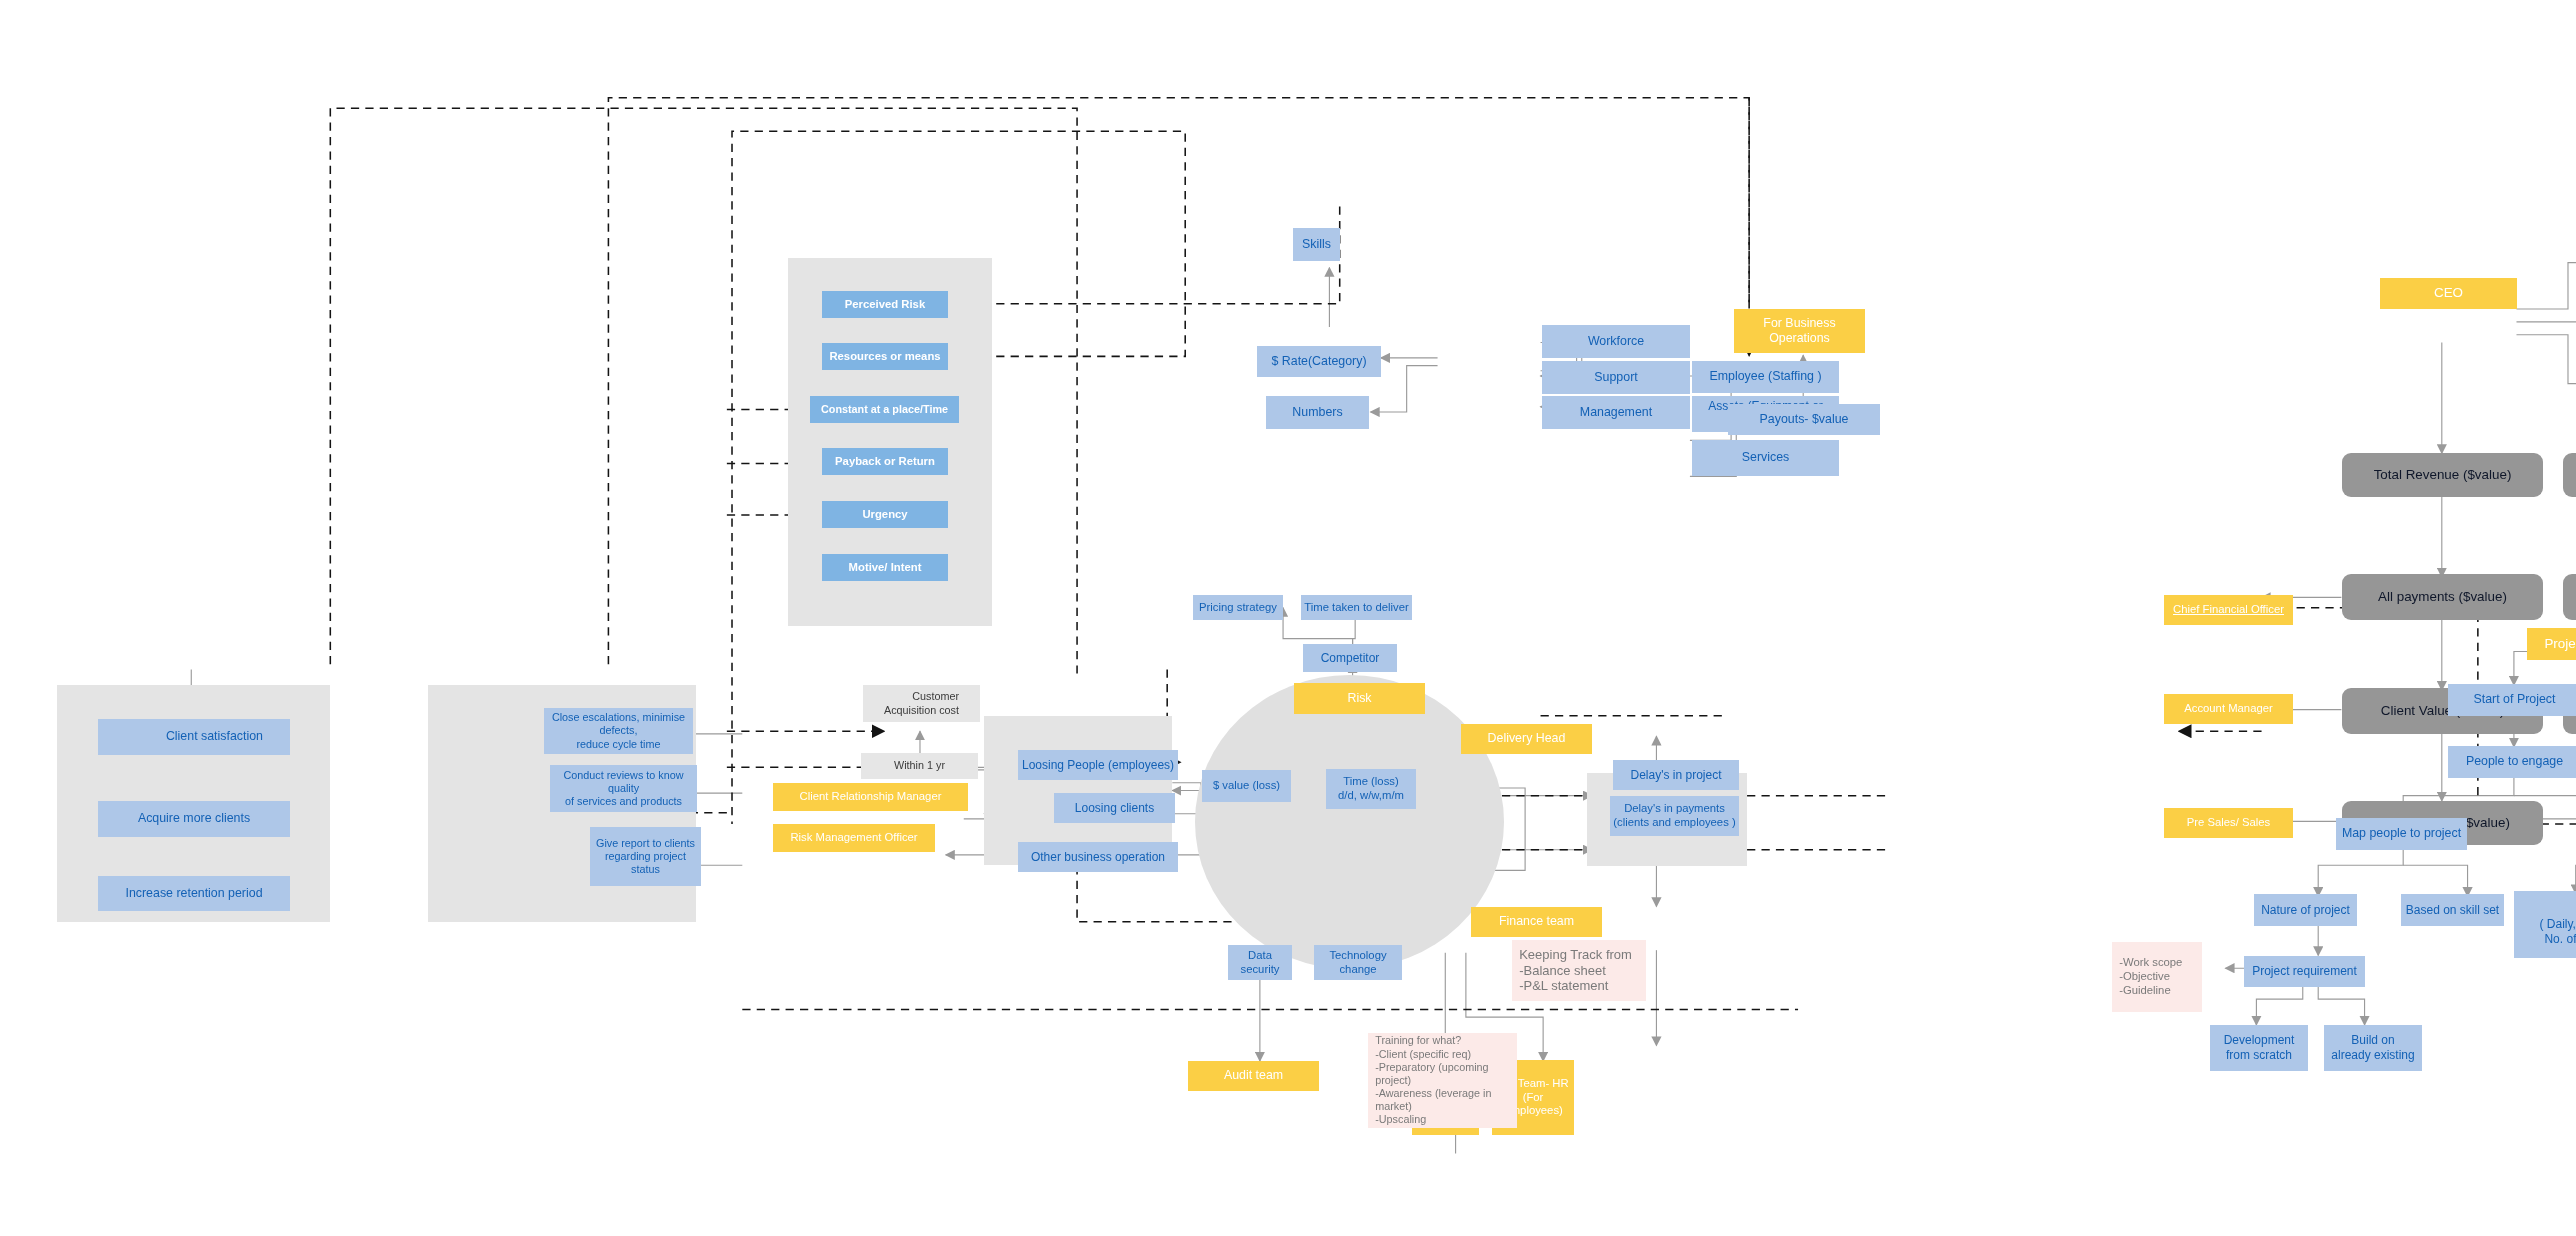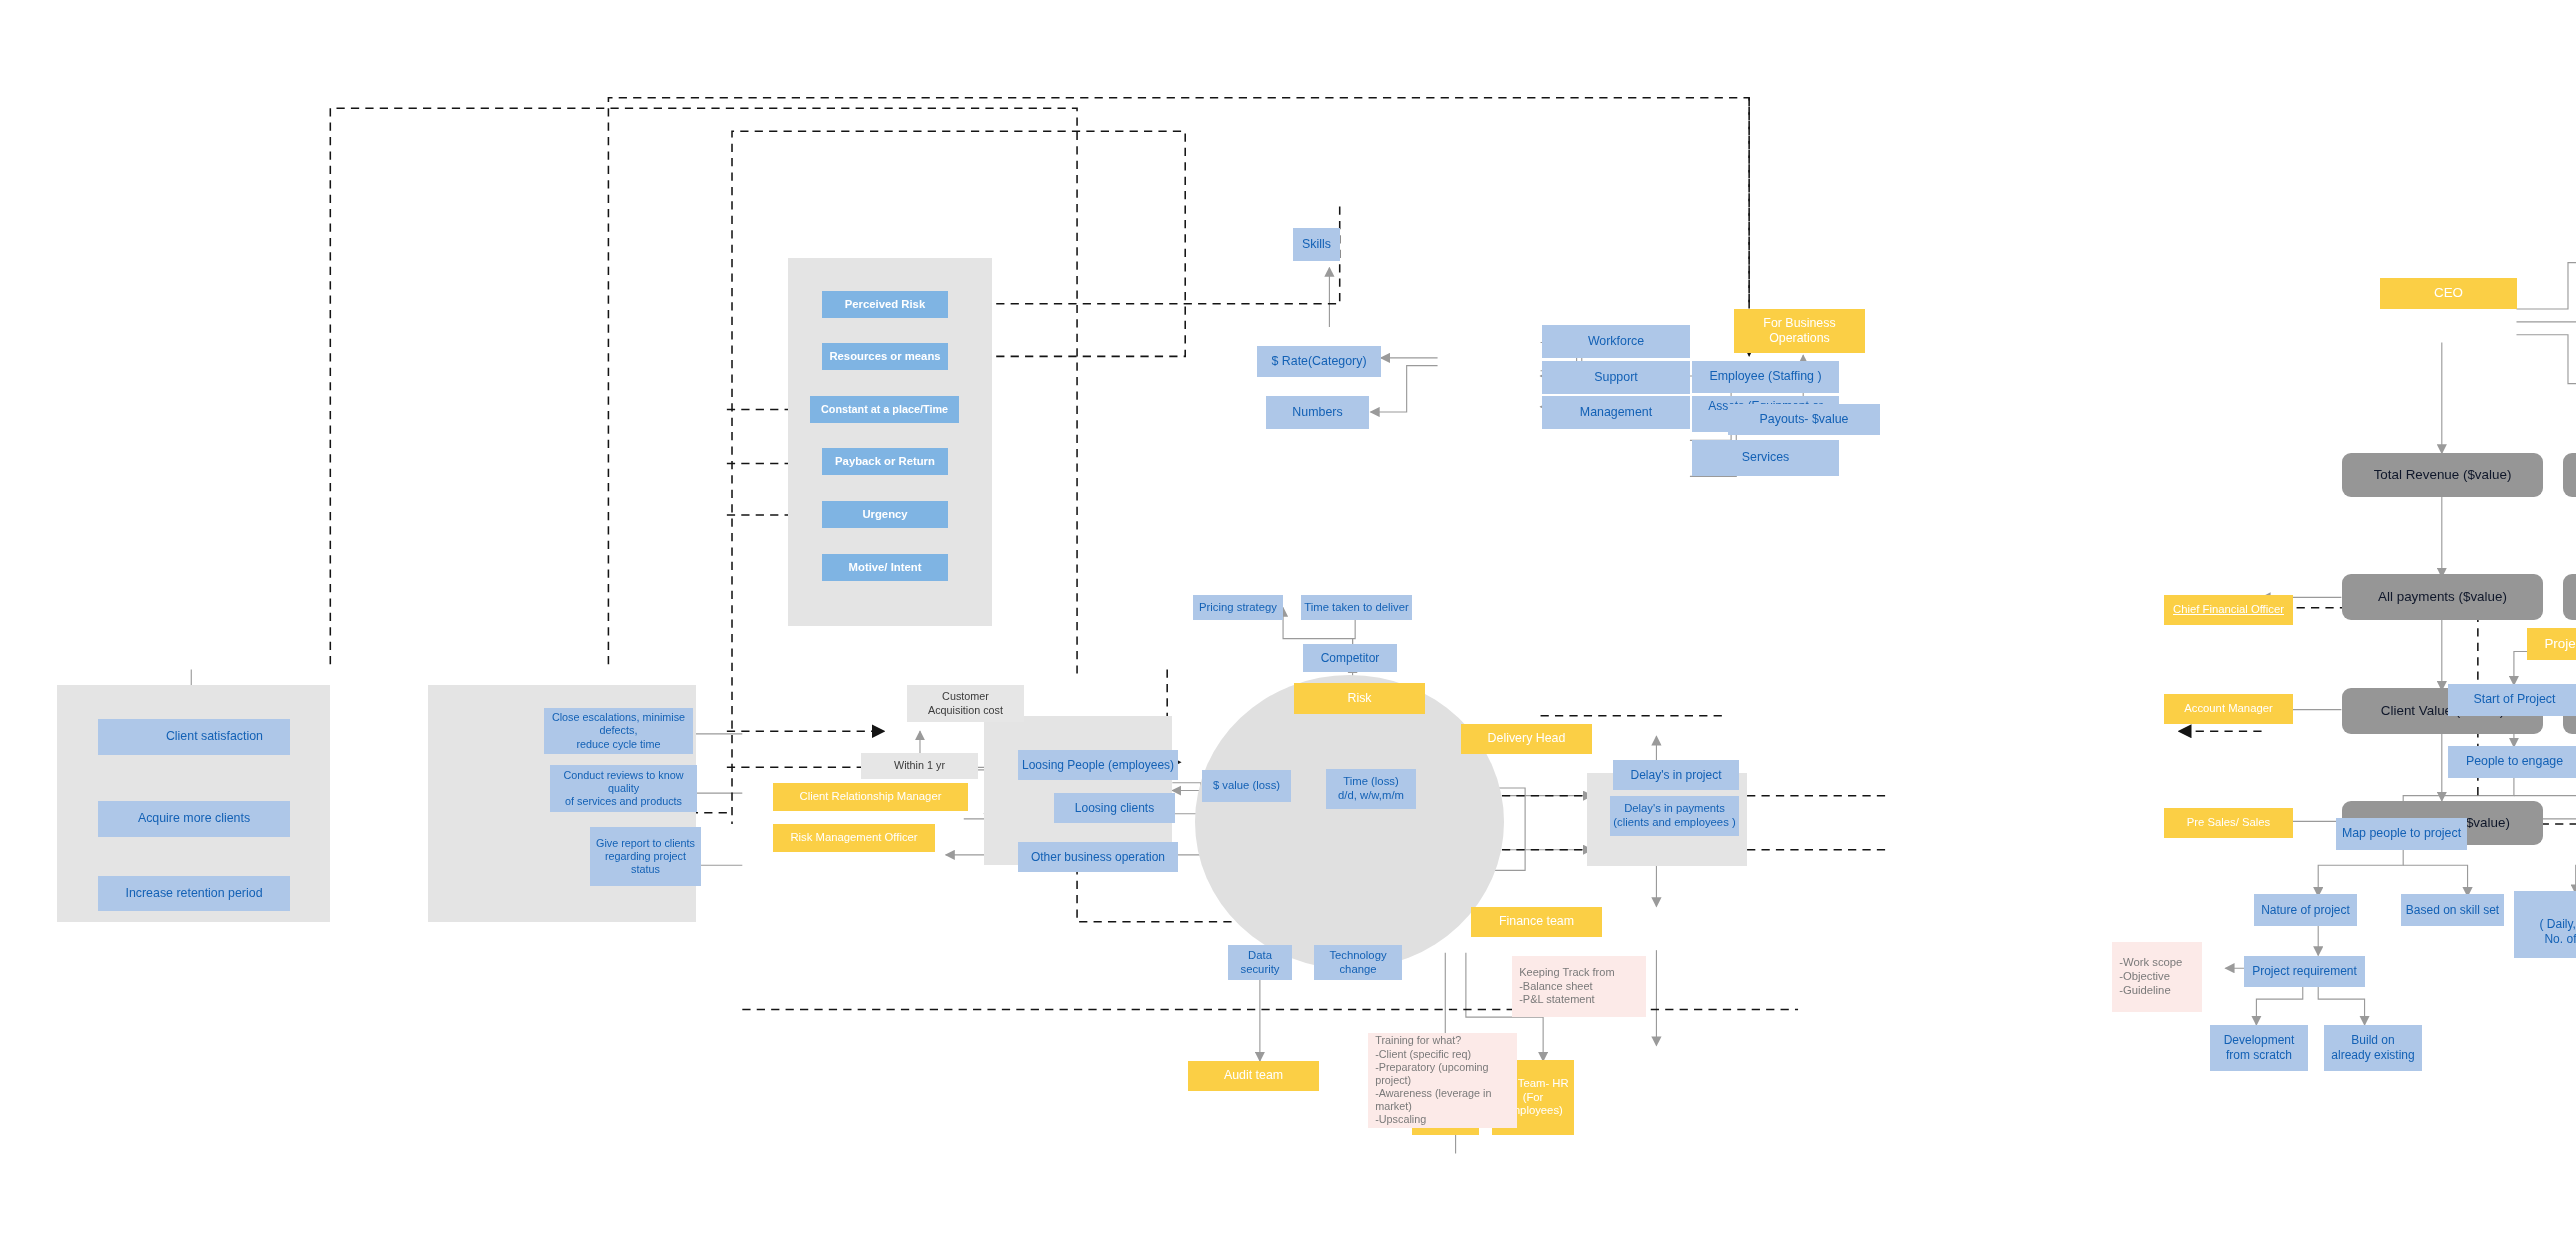--- a/index.html
+++ b/index.html
@@ -261,21 +261,21 @@
   <div class="node blue" style="left:98px;top:876px;width:192px;height:35px;font-size:12.4px;">Increase retention period</div>
 
   <div class="node blue" style="left:544px;top:708px;width:149px;height:46px;font-size:10.8px;">Close escalations, minimise defects,
 reduce cycle time</div>
   <div class="node blue" style="left:550px;top:765px;width:147px;height:47px;font-size:10.8px;">Conduct reviews to know quality
 of services and products</div>
   <div class="node blue" style="left:590px;top:827px;width:111px;height:59px;font-size:10.8px;">Give report to clients
 regarding project
 status</div>
 
-  <div class="node greybox" style="left:907px;top:685px;width:117px;height:37px;font-size:10.8px;">Customer
+  <div class="node greybox" style="left:863px;top:685px;width:117px;height:37px;font-size:10.8px;text-align:right;">Customer
 Acquisition cost</div>
   <div class="node greybox" style="left:861px;top:753px;width:117px;height:26px;font-size:10.8px;">Within 1 yr</div>
 
   <div class="node blue" style="left:1018px;top:750px;width:160px;height:30px;font-size:12px;">Loosing People (employees)</div>
   <div class="node blue" style="left:1054px;top:793px;width:121px;height:30px;font-size:12px;">Loosing clients</div>
   <div class="node blue" style="left:1018px;top:842px;width:160px;height:30px;font-size:12px;">Other business operation</div>
 
   <div class="node blue" style="left:1193px;top:595px;width:90px;height:25px;font-size:11.3px;">Pricing strategy</div>
   <div class="node blue" style="left:1301px;top:595px;width:111px;height:25px;font-size:11.3px;">Time taken to deliver</div>
   <div class="node blue" style="left:1303px;top:644px;width:94px;height:28px;font-size:12px;">Competitor</div>
@@ -296,21 +296,21 @@
 
   <div class="node yellow" style="left:1188px;top:1061px;width:131px;height:30px;font-size:12.4px;">Audit team</div>
   <div class="node yellow" style="left:1412px;top:1060px;width:67px;height:75px;font-size:11.3px;">I.T Team
 (For
 software
 assets)</div>
   <div class="node yellow" style="left:1492px;top:1060px;width:82px;height:75px;font-size:11.3px;">T&amp;I Team- HR
 (For
 Employees)</div>
 
-  <div class="node pink lefttext" style="left:1512px;top:940px;width:134px;height:61px;font-size:11px;padding-left:7.2px;margin-top:16px;">Keeping Track from
+  <div class="node pink lefttext" style="left:1512px;top:940px;width:134px;height:61px;font-size:13px;padding-left:7.2px;">Keeping Track from
 -Balance sheet
 -P&amp;L statement</div>
   <div class="node pink lefttext" style="left:1368px;top:1033px;width:149px;height:95px;font-size:10.8px;padding-left:7.2px;">Training for what?
 -Client (specific req)
 -Preparatory (upcoming project)
 -Awareness (leverage in market)
 -Upscaling</div>
   <div class="node pink lefttext" style="left:2112px;top:942px;width:90px;height:70px;font-size:11.3px;padding-left:7.2px;">-Work scope
 -Objective
 -Guideline</div>

